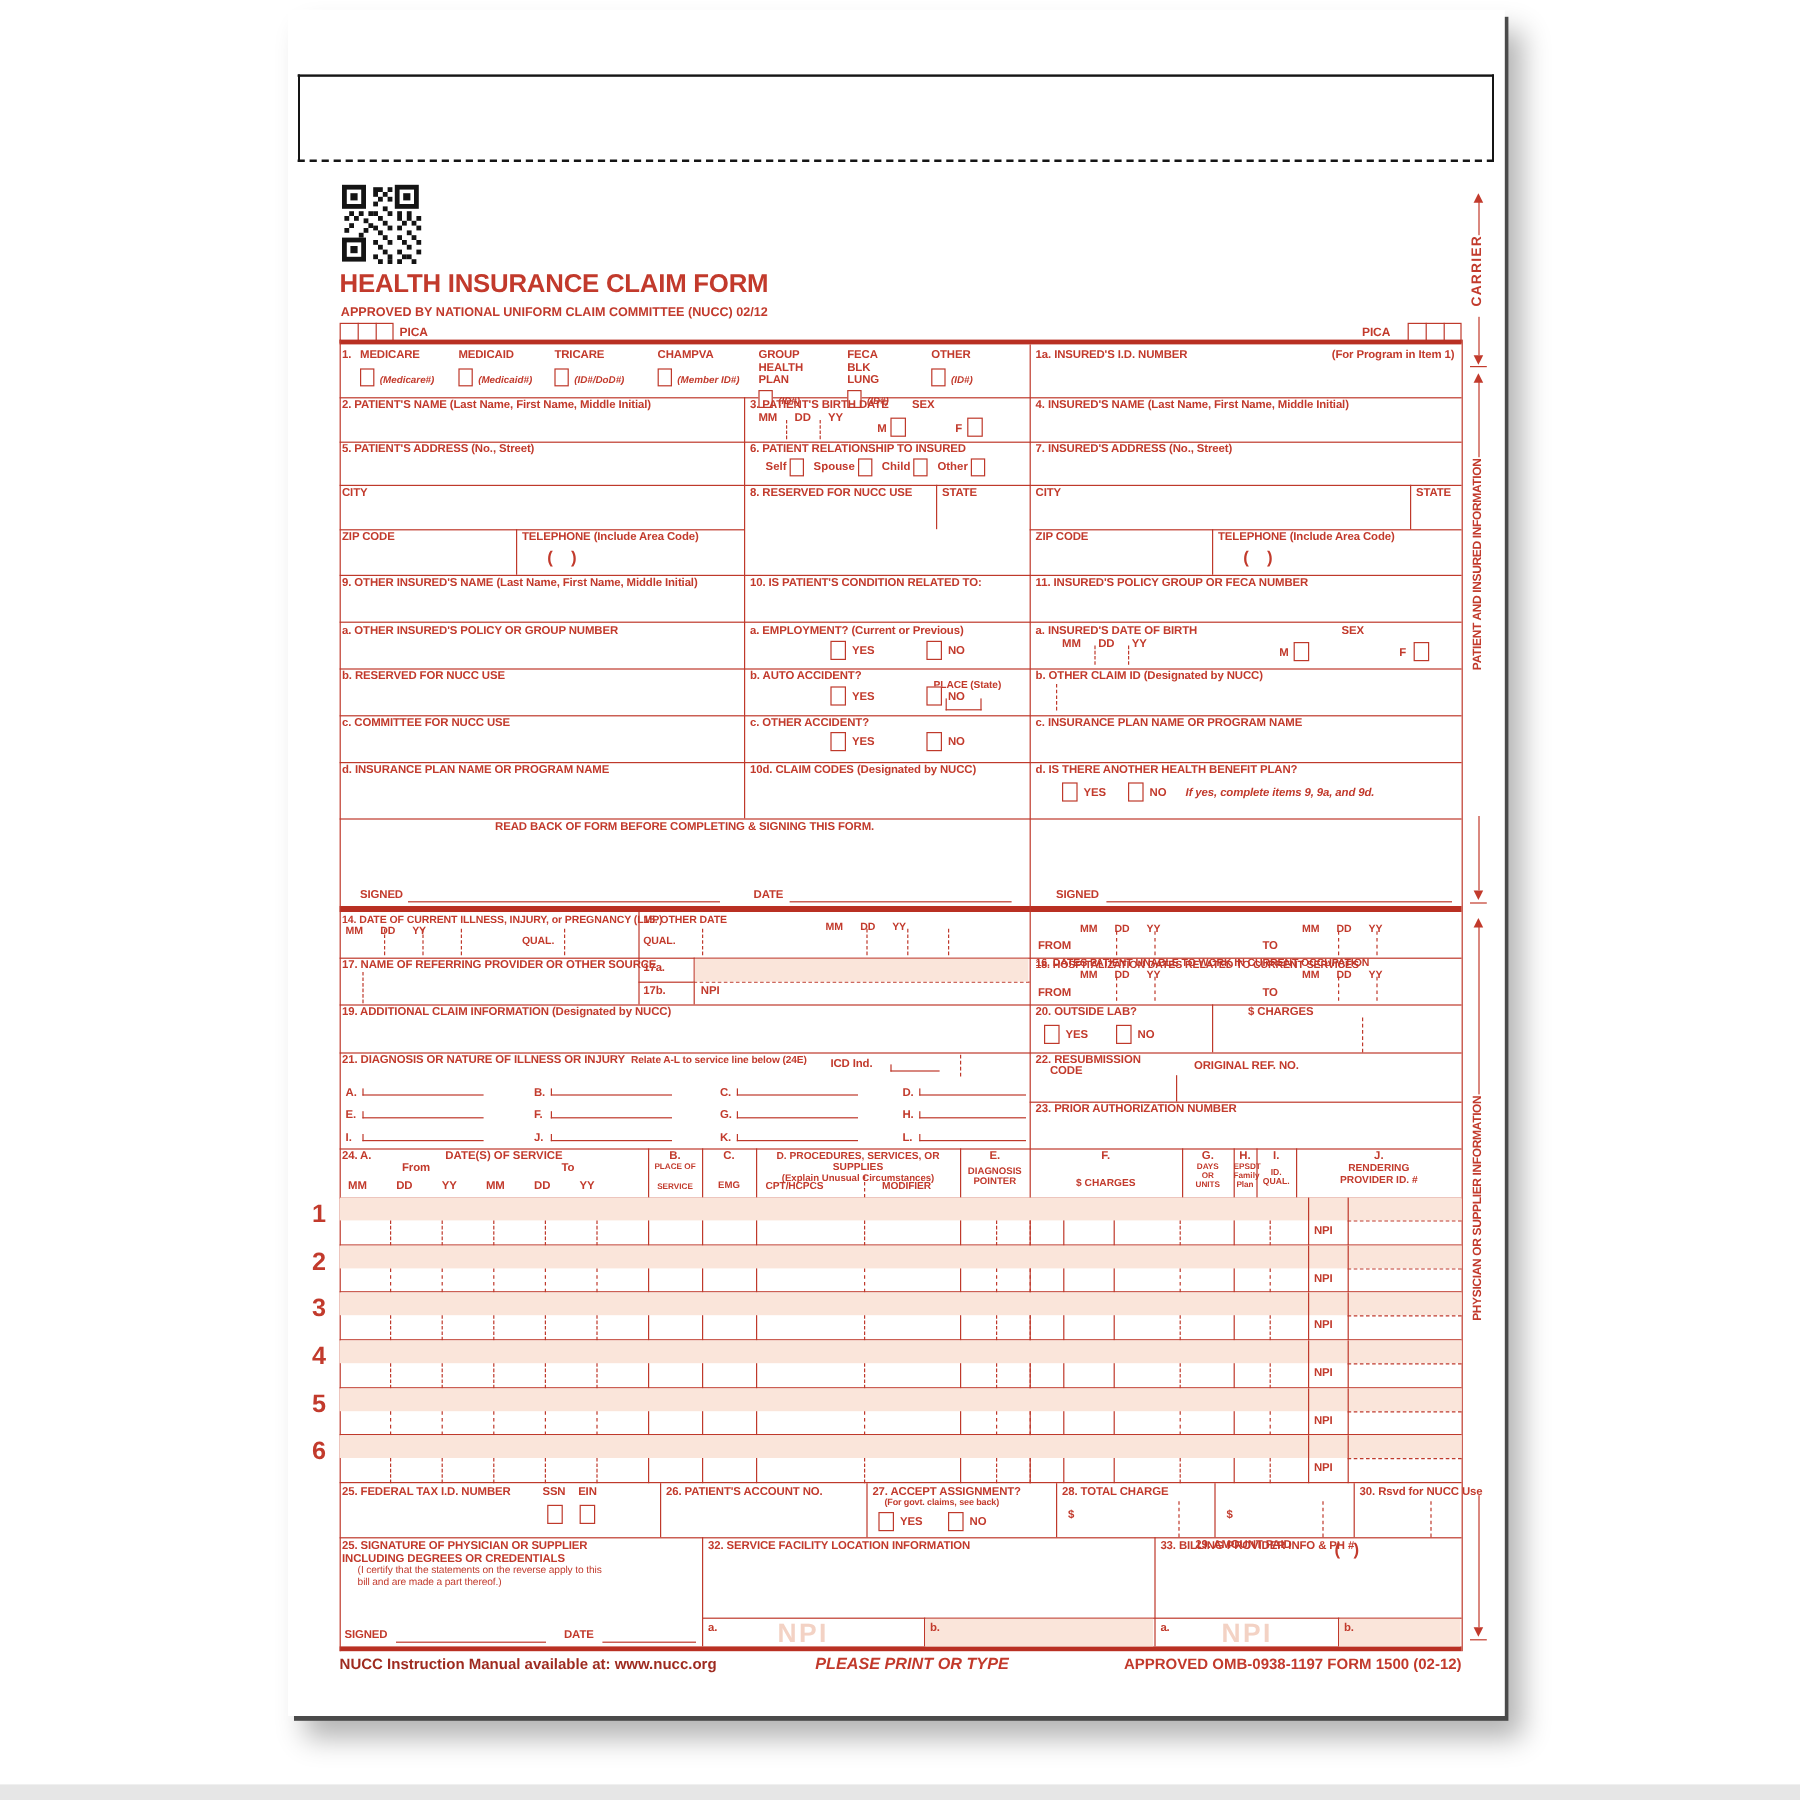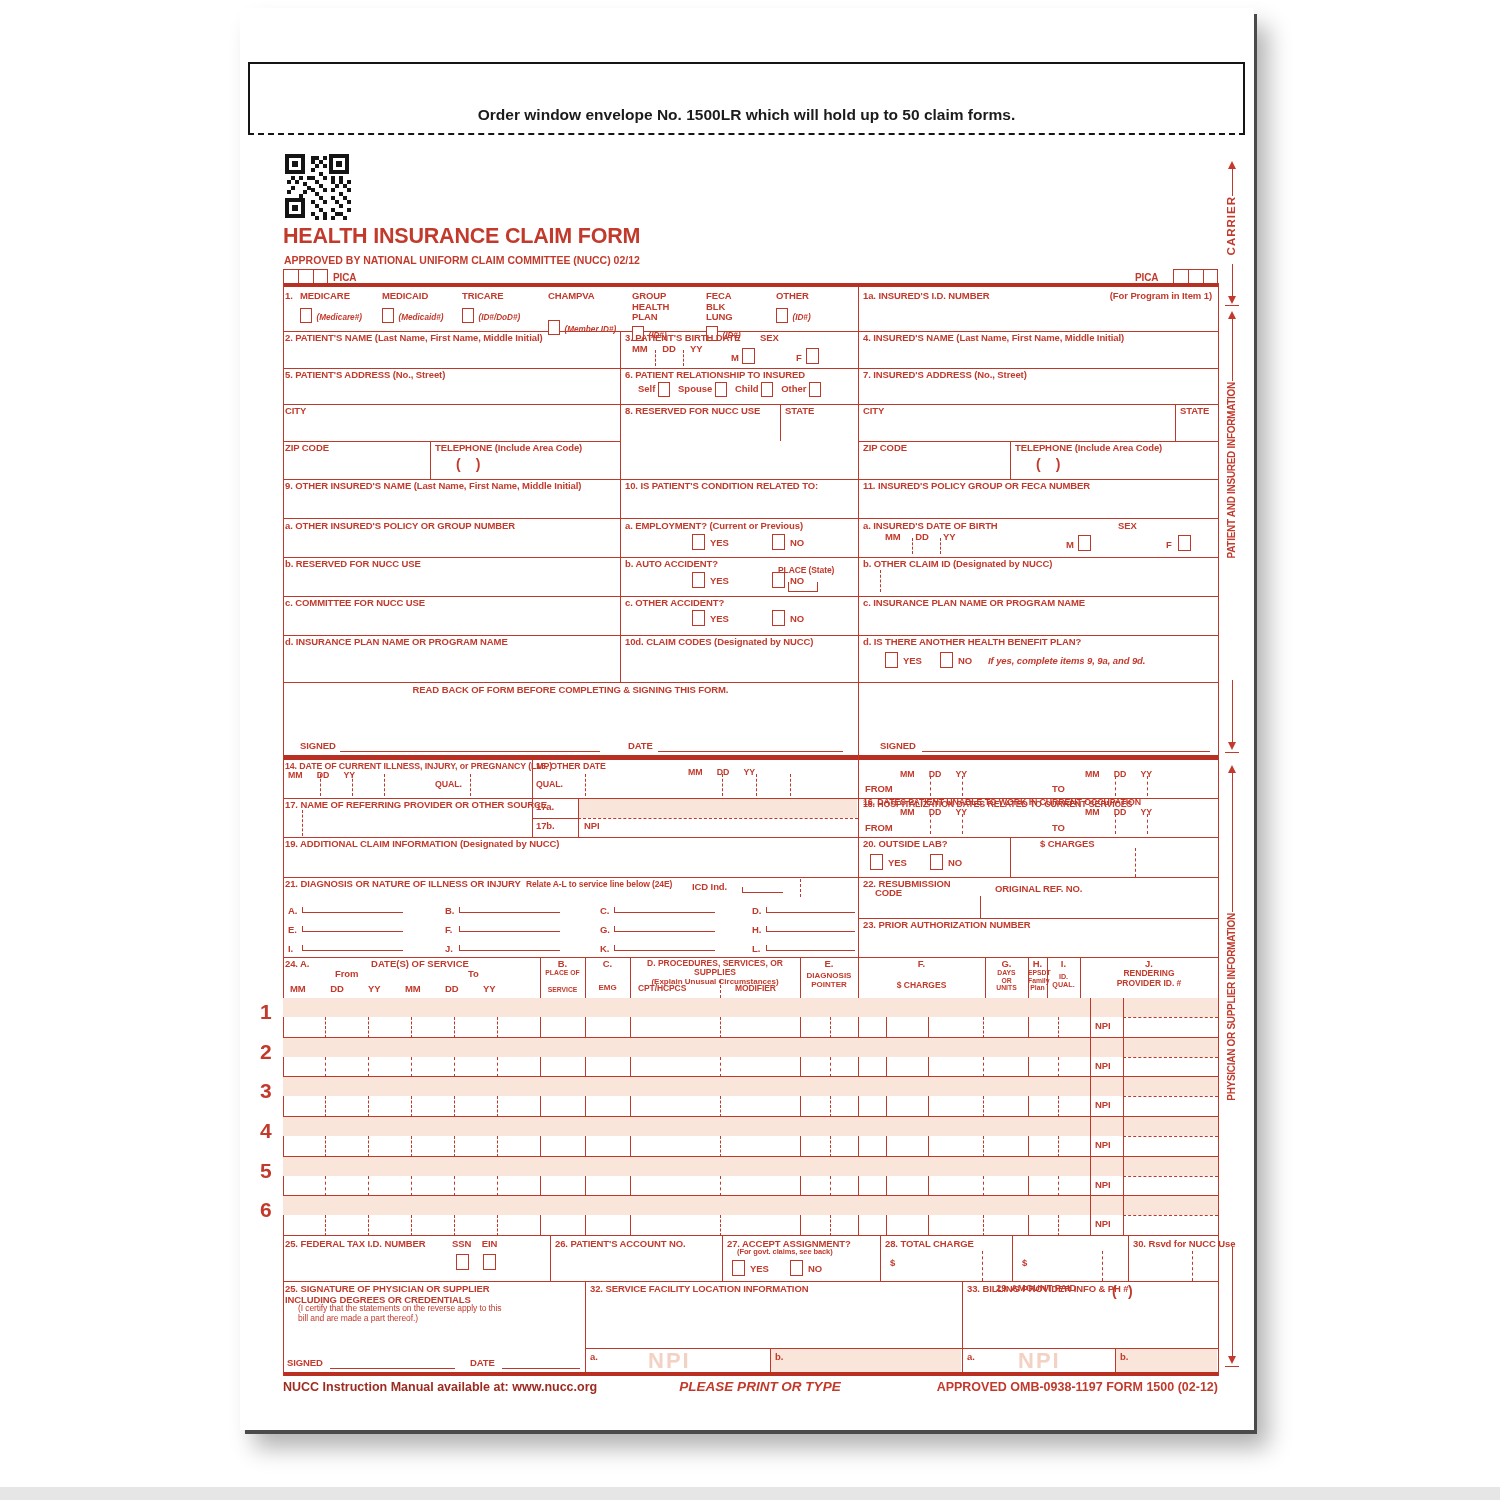--- a/index.html
+++ b/index.html
@@ -44,23 +44,20 @@
   .qf:after{content:"";position:absolute;inset:3px;background:#141414;}
   .qd{position:absolute;width:4px;height:4px;background:#141414;}
   .footer-black{color:#9e2b20;}
 </style>
 </head>
 <body>
 
 <div class="page">
 
   <div class="abs" style="left:8px;top:54px;width:997px;height:73px;border:2px solid #151515;border-bottom:2px dashed #151515;box-sizing:border-box;">
-    <div class="imp" style="left:0;top:42px;width:993px;text-align:center;">
-      <span>Order window envelope No. 1500LR which will hold up to 50 claim forms.</span>
-    </div>
   </div>
 
   <div class="qr" style="left:45px;top:146px;width:64px;height:64px;">
     <div class="qf" style="left:0;top:0;"></div>
     <div class="qf" style="left:44px;top:0;"></div>
     <div class="qf" style="left:0;top:44px;"></div>
     <div class="qd" style="left:26px;top:2px;
       box-shadow:4px 0 #141414,12px 0 #141414,0 4px #141414,8px 4px #141414,4px 8px #141414,12px 8px #141414,
       0 12px #141414,8px 16px #141414,0 20px #141414,12px 20px #141414,4px 24px #141414,
       8px 28px #141414,0 32px #141414,12px 32px #141414,4px 36px #141414,8px 40px #141414,
@@ -136,21 +133,21 @@
     <div style="width:80px;">
       <div class="lbl" style="position:static;">MEDICAID</div>
       <div style="margin-top:4px;"><span class="cbi"></span> <span class="sub">(Medicaid#)</span></div>
     </div>
     <div style="width:86px;">
       <div class="lbl" style="position:static;">TRICARE</div>
       <div style="margin-top:4px;"><span class="cbi"></span> <span class="sub">(ID#/DoD#)</span></div>
     </div>
     <div style="width:84px;">
       <div class="lbl" style="position:static;">CHAMPVA</div>
-      <div style="margin-top:16px;"><span class="cbi"></span> <span class="sub">(Member ID#)</span></div>
+      <div style="margin-top:4px;"><span class="cbi"></span> <span class="sub">(Member ID#)</span></div>
     </div>
     <div style="width:74px;">
       <div class="lbl wrap" style="position:static;width:58px;">GROUP HEALTH PLAN</div>
       <div style="margin-top:1px;"><span class="cbi"></span> <span class="sub">(ID#)</span></div>
     </div>
     <div style="width:70px;">
       <div class="lbl wrap" style="position:static;width:45px;">FECA BLK LUNG</div>
       <div style="margin-top:1px;"><span class="cbi"></span> <span class="sub">(ID#)</span></div>
     </div>
     <div style="width:52px;">

